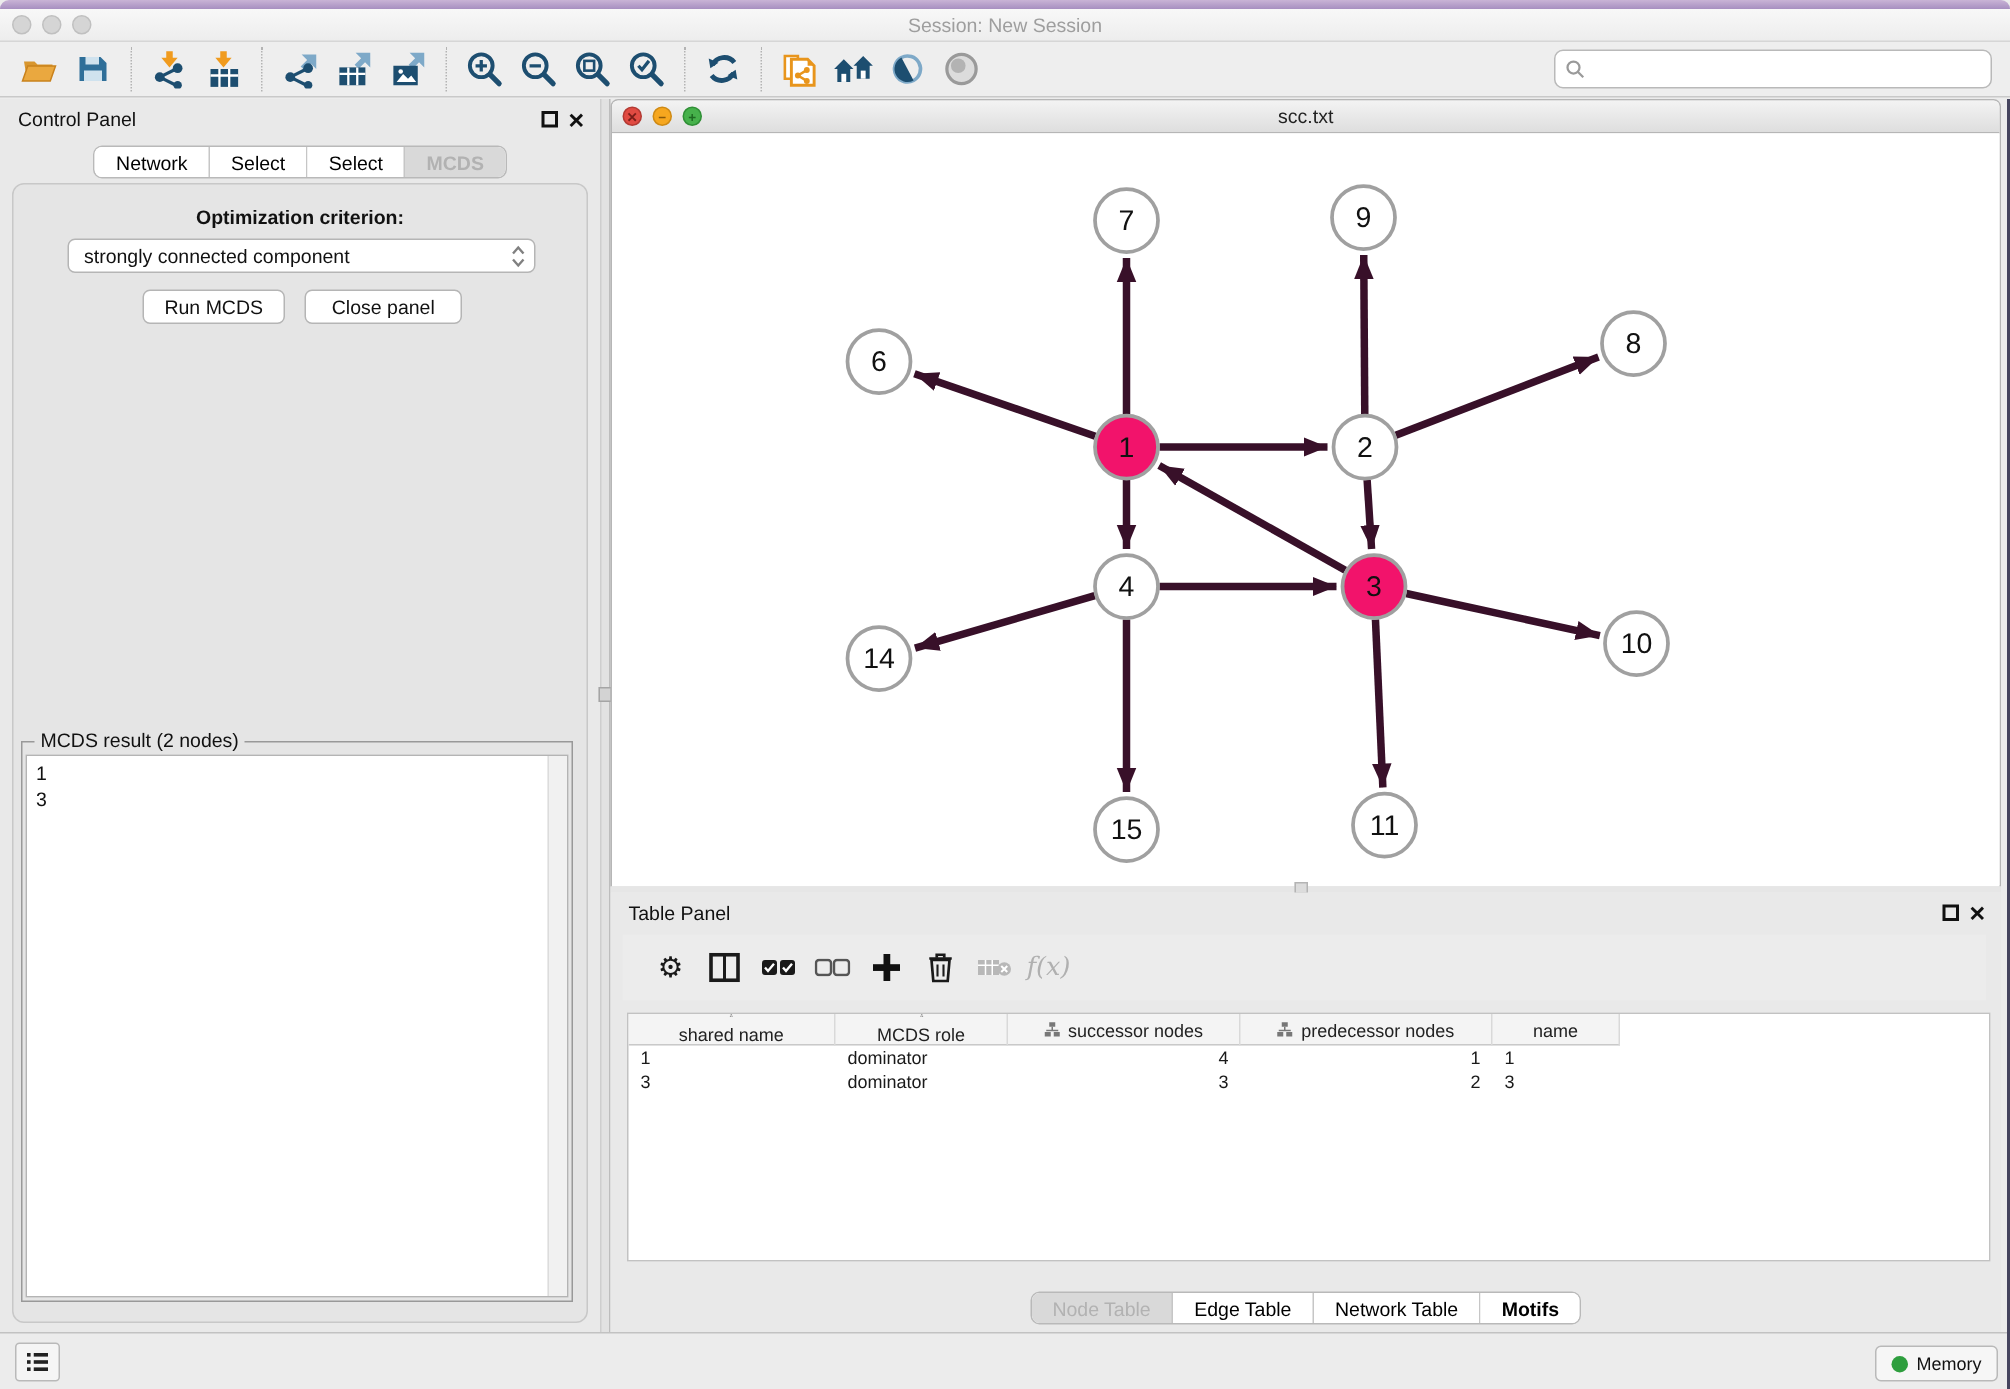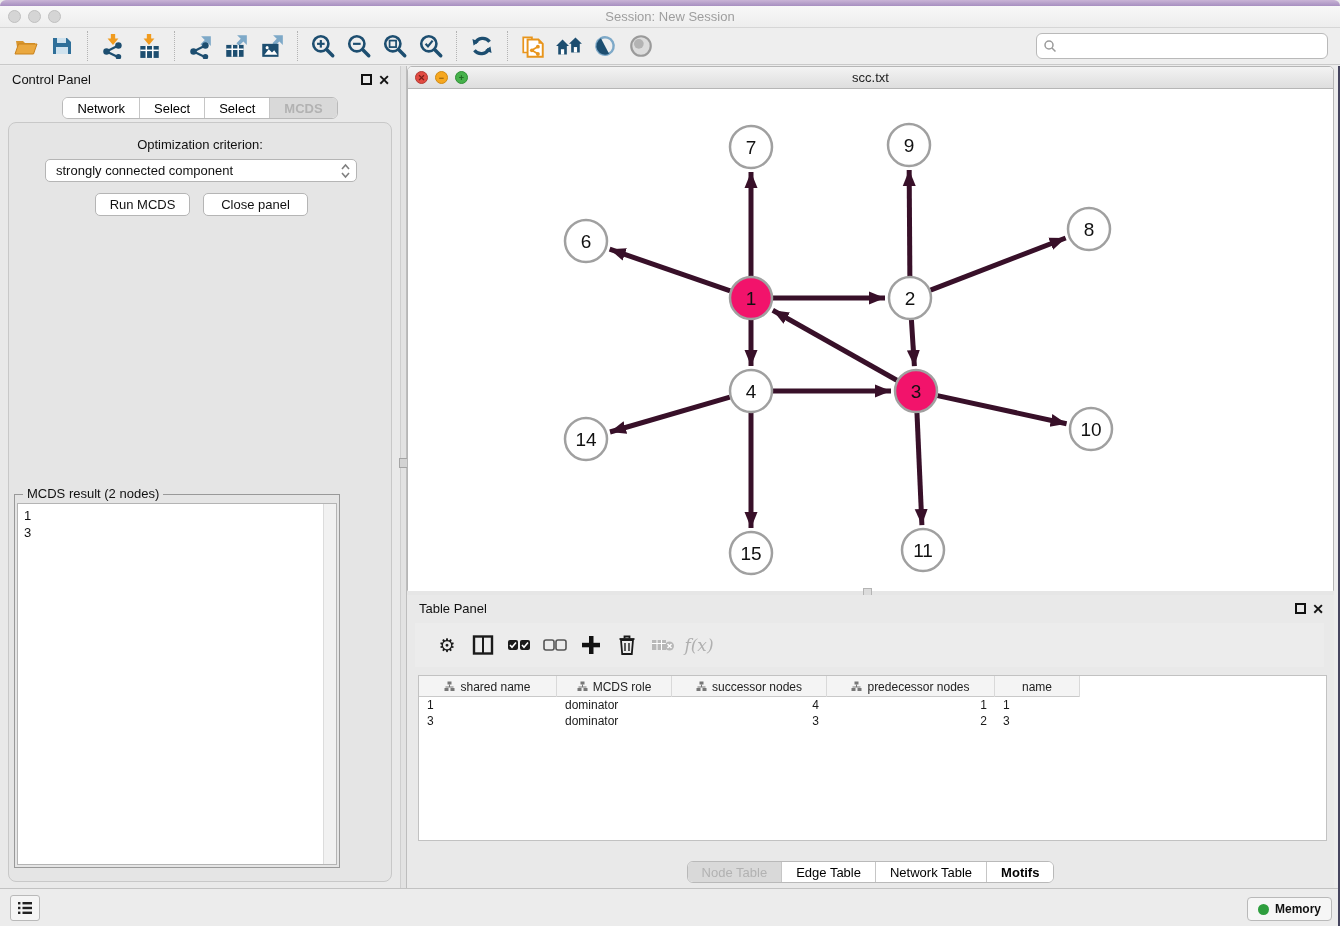--- a/index.html
+++ b/index.html
@@ -36,29 +36,29 @@
 
   .seg-tabs { position:absolute; top:31px; left:0; width:100%; display:flex; justify-content:center; }
   .seg { display:flex; border:1px solid #b9b9b9; border-radius:6px; overflow:hidden; background:#fff; height:22px; }
   .seg .tab { font-size:13px; color:#000; background:#fff; border-right:1px solid #c6c6c6;
     padding:0 14px; line-height:21px; cursor:pointer; white-space:nowrap; }
   .seg .tab:last-child { border-right:none;font-weight:bold; }
   .seg .tab.active { background:#d9d9d9; color:#b2b2b2; }
 
   .cp-inner { position:absolute; left:8px; top:56px; width:384px; height:760px;
     background:#e5e5e5; border:1px solid #c8c8c8; border-radius:8px; }
-  .opt-label { position:absolute; top:14px; left:0; width:100%; text-align:center; font-size:13px; color:#111; }
+  .opt-label { position:absolute; top:14px; left:0; width:100%; text-align:center; font-size:13px; color:#111;font-weight:bold; }
   .combo { position:absolute; left:36px; top:36px; width:312px; height:23px; background:#fff;
     border:1px solid #b5b5b5; border-radius:5px; display:flex; align-items:center; padding:0 6px 0 10px; cursor:pointer; }
   .combo-text { flex:1; font-size:13px; color:#111; }
   .btn { position:absolute; top:70px; height:23px; background:#fff; border:1px solid #b5b5b5;
     border-radius:5px; font-size:13px; color:#111; cursor:pointer; font-family:inherit; }
   .btn-run { left:86px; width:95px; } .btn-close { left:194px; width:105px; }
 
-  .groupbox { position:absolute; left:14px; top:428px; width:326px; height:374px; border:1px solid #999; }
+  .groupbox { position:absolute; left:14px; top:428px; width:368px; height:374px; border:1px solid #999; }
   .gb-legend { position:absolute; top:-9px; left:8px; background:#e5e5e5; padding:0 4px; font-size:13px; color:#111; }
   .gb-white { position:absolute; left:2px; right:2px; top:8px; bottom:2px; background:#fff; border:1px solid #b4b4b4; }
   .gb-lines { padding:3px 6px; font-size:13px; color:#111; line-height:17px; }
   .gb-scroll { position:absolute; right:0; top:0; bottom:0; width:13px; background:#f1f1f1; border-left:1px solid #dcdcdc; }
 
   
   .vsplit { position:absolute; left:400px; top:66px; width:7px; height:822px; background:#e2e2e2;
     border-left:1px solid #cecece; border-right:1px solid #bdbdbd; }
   .vsplit-grip { position:absolute; left:-2px; top:392px; width:9px; height:10px; background:#d3d3d3; border:1px solid #a5a5a5; }
 
@@ -85,32 +85,32 @@
     align-items:center; justify-content:center; cursor:pointer; flex:0 0 auto; }
   .gear-glyph { font-family:"DejaVu Sans",sans-serif; font-size:19px; color:#1a1a1a; }
   .fx-glyph { font-family:"DejaVu Serif",serif; font-style:italic; font-size:17px; color:#b0b0b0; }
 
   .ttable { position:absolute; left:11px; top:80px; width:909px; height:166px; background:#fff; border:1px solid #c2c2c2; overflow:hidden; }
   .thead { display:flex; width:661px; height:21px; background:#f4f4f4; border-bottom:1px solid #c9c9c9; }
   .hcell { display:flex; align-items:center; justify-content:center; gap:5px; font-size:12px; color:#222;
     border-right:1px solid #d9d9d9; height:21px; position:relative; }
   .trow { display:flex; width:661px; height:16px; }
   .tcell { font-size:12px; color:#1a1a1a; line-height:16px; padding:0 8px; overflow:hidden; white-space:nowrap; }
-  .c0 { width:138px; } .c1 { width:115px; } .c2 { width:155px; } .c3 { width:168px;text-align:center; } .c4 { width:85px;text-align:center; }
+  .c0 { width:138px;flex-direction:column; } .c1 { width:115px;flex-direction:column; } .c2 { width:155px; } .c3 { width:168px;text-align:center; } .c4 { width:85px;text-align:center; }
 
   .tp-tabs { position:absolute; left:0; top:266px; width:100%; display:flex; justify-content:center; }
 
   
   .statusbar { position:absolute; left:0; top:888px; width:1340px; height:38px; background:#ececec; border-top:1px solid #c2c2c2; }
   .sb-left-btn { position:absolute; left:10px; top:6px; width:30px; height:26px; background:#f5f5f5;
     border:1px solid #b9b9b9; border-radius:3px; display:flex; align-items:center; justify-content:center; cursor:pointer; }
   .mem-btn { position:absolute; right:8px; top:8px; height:24px; background:#f6f6f6; border:1px solid #b9b9b9;
     border-radius:4px; display:flex; align-items:center; gap:6px; padding:0 10px; cursor:pointer; }
   .mem-dot { width:11px; height:11px; border-radius:50%; background:#2e9e3e; }
-  .mem-label { font-size:12px; color:#111;font-weight:bold; }
+  .mem-label { font-size:12px; color:#111; }
 
   .dark-right-edge { position:absolute; right:0; top:66px; bottom:0; width:2px; background:#45445e; }
 </style>
 </head>
 <body>
 
 <div class="app">
 
   <div class="purple-edge"></div>
   <div class="titlebar">

